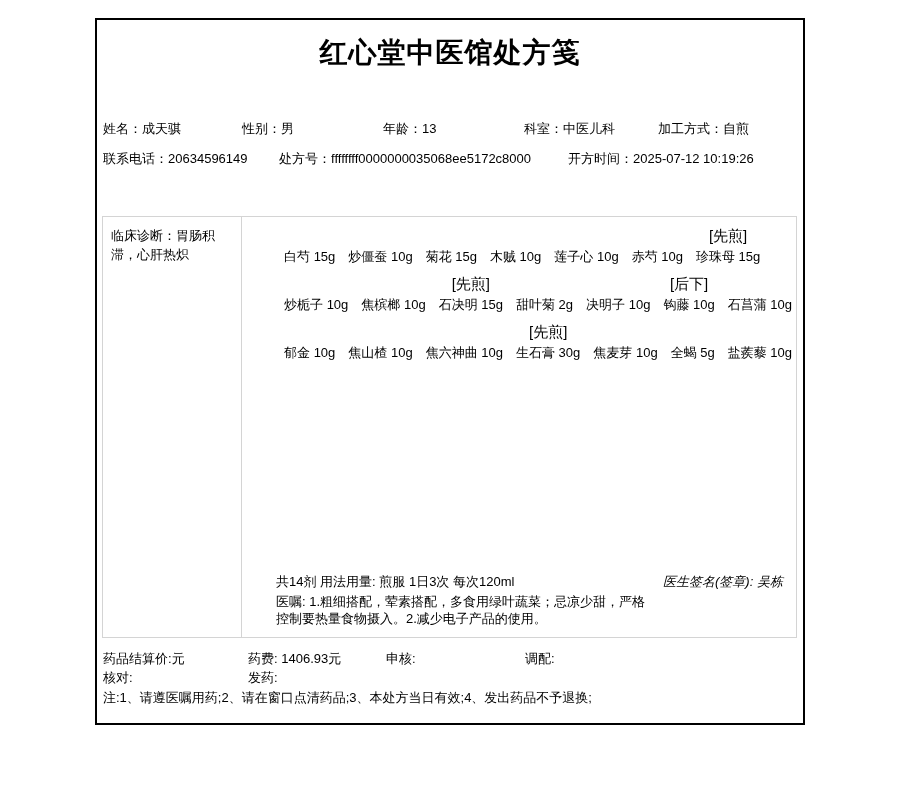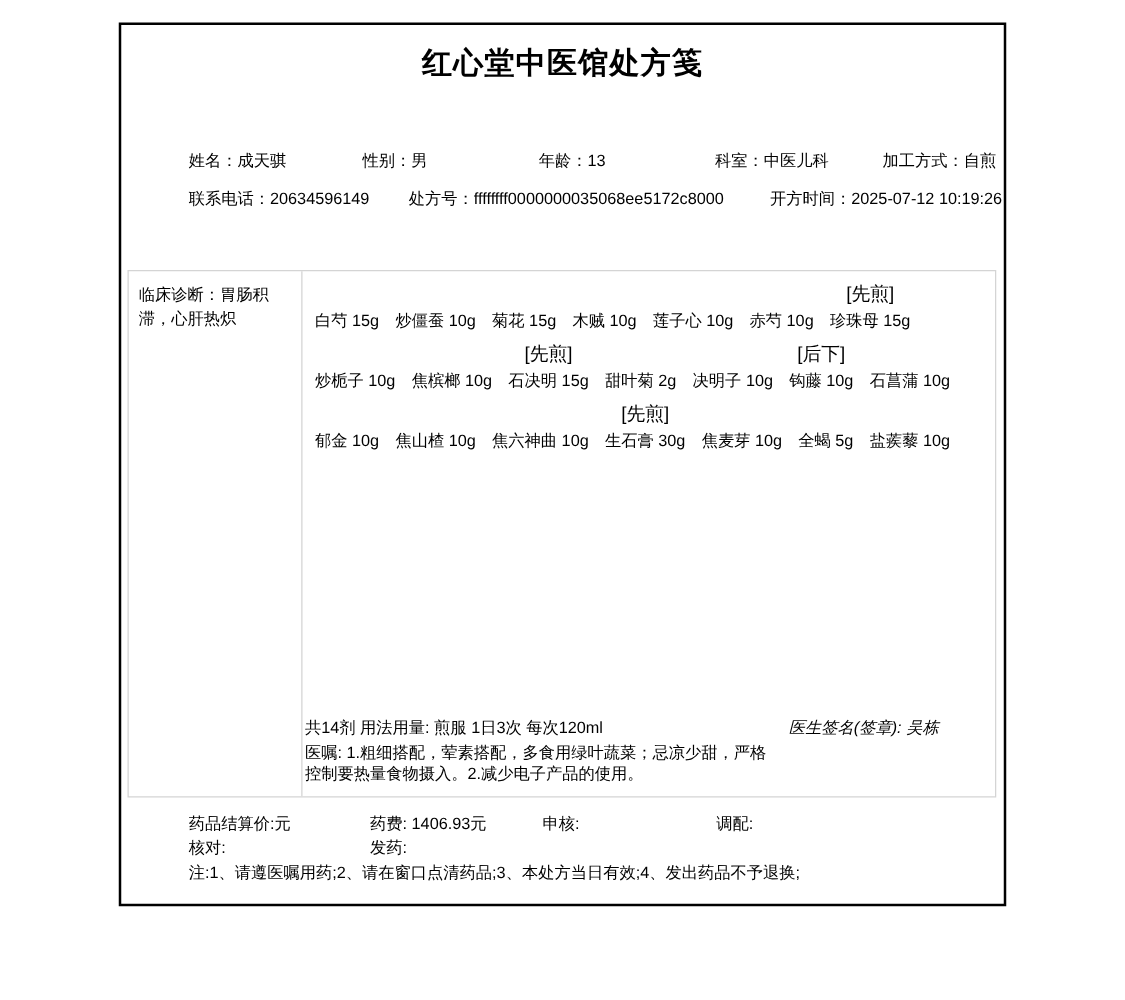--- a/index.html
+++ b/index.html
@@ -7,27 +7,27 @@
     width:900px;height:800px;background:#ffffff;position:relative;
     font-family:"Liberation Sans","DejaVu Sans",sans-serif;
     font-size:13px;color:#000;
   }
   .sheet{
     position:absolute;left:95px;top:18px;width:710px;height:707px;
     border:2px solid #000;box-sizing:border-box;background:#fff;
   }
   .title{
     position:absolute;top:14px;left:0;width:100%;text-align:center;
-    font-size:24px;font-weight:bold;letter-spacing:1px;
+    font-size:28px;font-weight:bold;letter-spacing:1px;
   }
-  .row{position:absolute;left:0;width:100%;height:17px;line-height:17px;margin-left:48px;}
+  .row{position:absolute;left:0;width:100%;height:17px;line-height:17px;}
   .fld{position:absolute;white-space:nowrap;}
   .main-box{
     position:absolute;left:5px;top:196px;width:695px;height:422px;
-    border:1px solid #d4d4d4;box-sizing:border-box;display:flex;background:#fff;
+    border:1px solid #d4d4d4;box-sizing:border-box;display:flex;background:#fff;gap:32px;
   }
   .diag-cell{
     width:139px;border-right:1px solid #d4d4d4;box-sizing:border-box;
     padding:9px 6px 0 8px;line-height:19px;
   }
   .rx-cell{flex:1;position:relative;}
   .rx-header{margin:9px 0 0 10px;line-height:17px;height:17px;}
   .med-row{display:flex;gap:13px;margin:31px 0 0 10px;line-height:17px;height:17px;}
   .med{position:relative;white-space:nowrap;}
   .flag{

